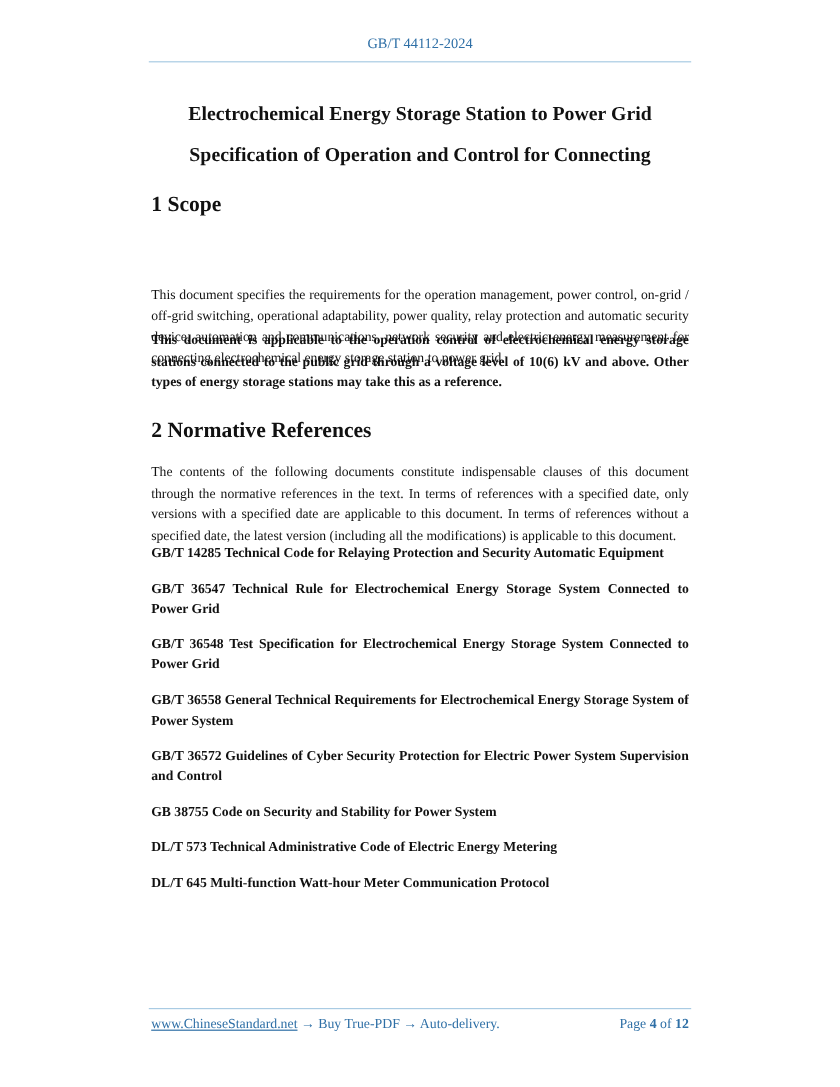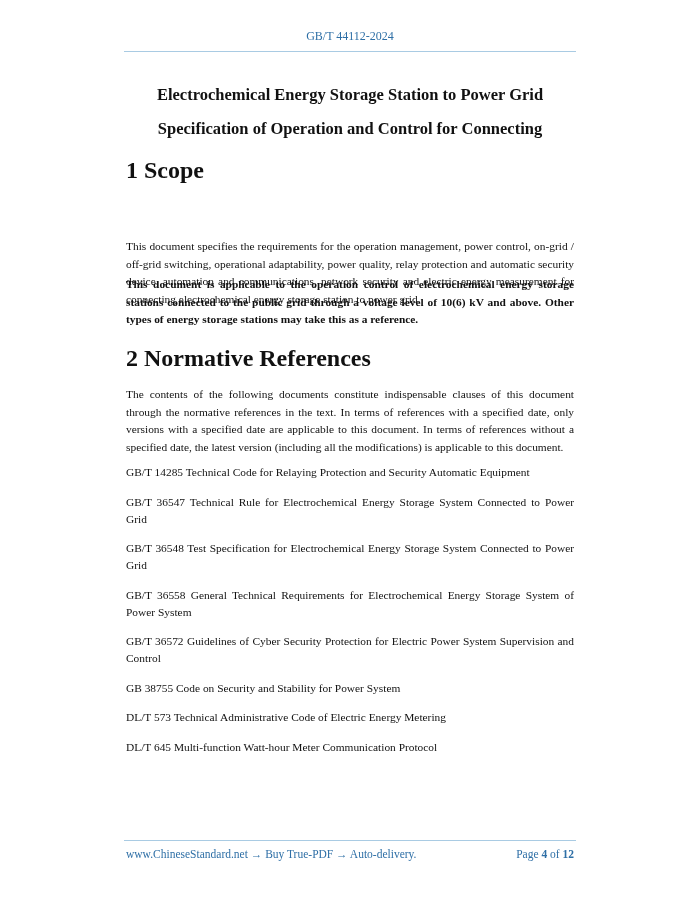--- a/index.html
+++ b/index.html
@@ -6,32 +6,32 @@
   body { width: 700px; height: 906px; position: relative; overflow: hidden;
          font-family: "Liberation Serif", "DejaVu Serif", serif; color: #111; }
   .page { position: absolute; left: 0; top: 0; width: 700px; height: 636px; }
   .header-title { position: absolute; top: 29px; left: 0; width: 700px; text-align: center;
                   font-size: 12px; color: #2e6fa6; }
   .rule { position: absolute; left: 124px; width: 452px; height: 1px; background: #a9cbe3; }
   .rule.top { top: 51px; }
   .rule.bottom { top: 840px; }
   .doc-title { position: absolute; top: 78px; left: 120px; width: 460px; text-align: center;
                font-weight: bold; font-size: 16.5px; line-height: 34px; }
-  h2 { font-size: 24px; font-weight: bold; margin: 0; line-height: 26px; text-align: right; }
+  h2 { font-size: 18px; font-weight: bold; margin: 0; line-height: 26px; text-align: right; }
   p { margin: 0; font-size: 11.4px; line-height: 17.5px; text-align: justify; }
   .sec1-h { position: absolute; top: 157px; left: 126px; }
   .p1 { position: absolute; top: 198px; left: 126px; width: 448px; margin-top: 40px; }
   .p2 { position: absolute; top: 276px; left: 126px; width: 448px; font-weight: bold; }
   .sec2-h { position: absolute; top: 345px; left: 126px; }
   .p3 { position: absolute; top: 386px; left: 126px; width: 448px; }
-  .refs { position: absolute; top: 464px; left: 126px; width: 448px; }
+  .refs { position: absolute; top: 453px; left: 126px; width: 448px; font-weight: bold; }
   .ref { font-size: 11.4px; line-height: 17px; text-align: justify; margin-bottom: 12.5px; }
   .footer { position: absolute; top: 848px; left: 126px; width: 448px; height: 18px;
             font-size: 11.5px; color: #2e6fa6; }
-  .footer .link { color: #2e6fa6; }
+  .footer .link { text-decoration: underline; color: #2e6fa6; }
   .footer .pager { position: absolute; right: 0; top: 0; }
   .footer .pager b { font-weight: bold; }
 </style>
 </head>
 <body>
 
 <div class="page">
   <div class="header-title">GB/T 44112-2024</div>
   <div class="rule top"></div>
 

